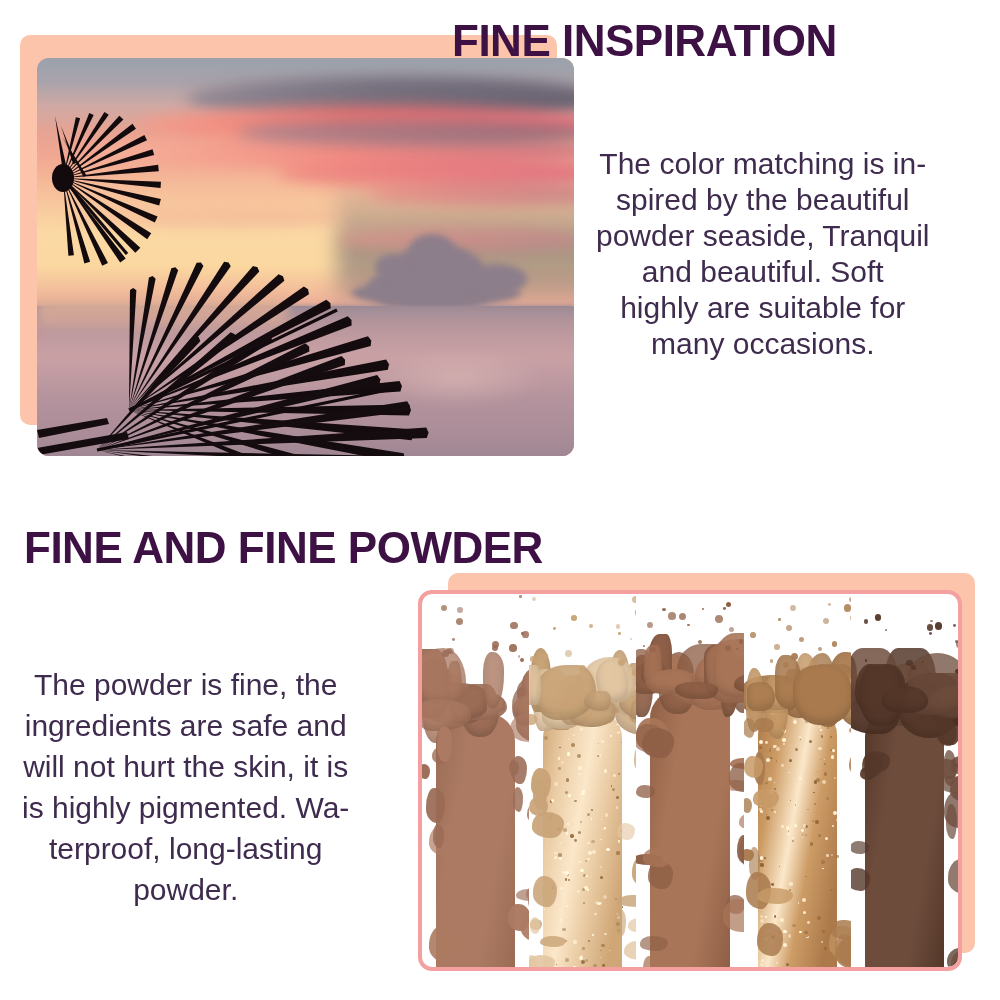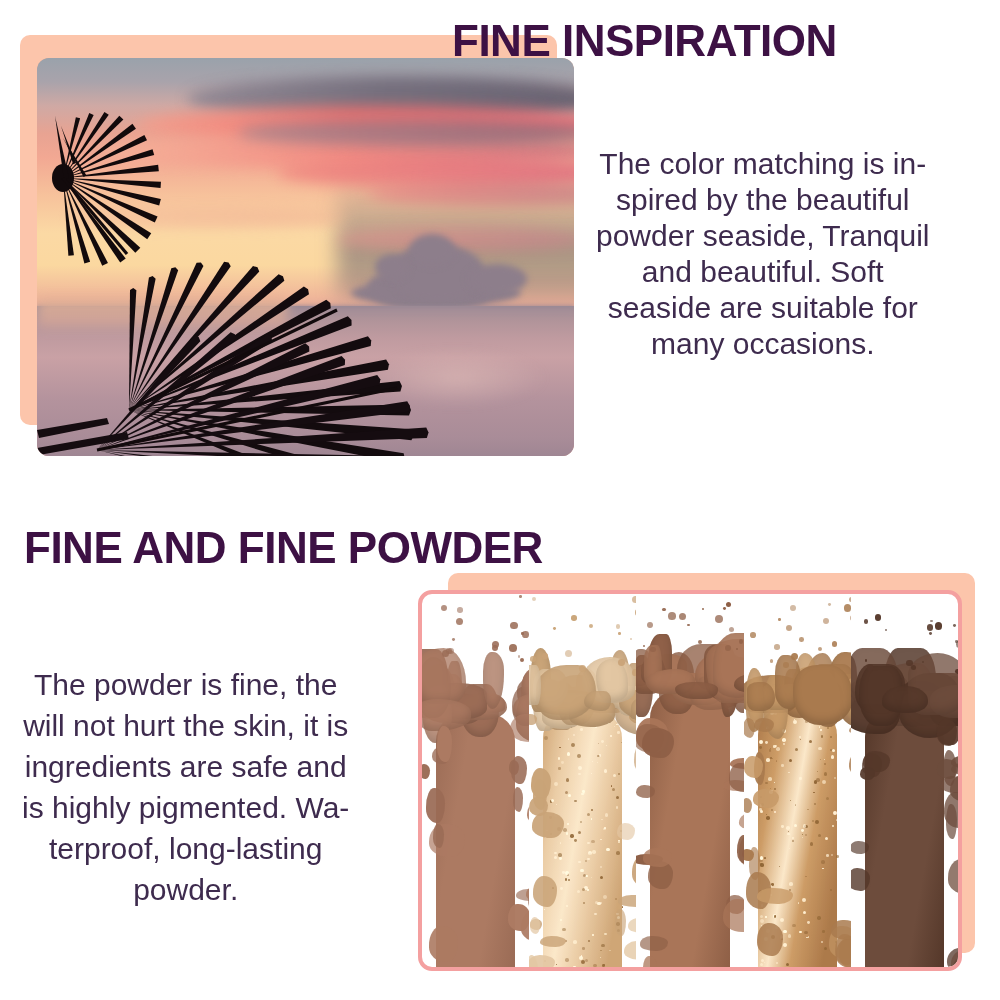--- a/index.html
+++ b/index.html
@@ -405,21 +405,21 @@
     </svg>
   </div>
 
   <h1 class="heading" id="hdr-color">FINE INSPIRATION</h1>
 
   <div class="body-copy" id="copy-color">
     <span class="ln">The color matching is in-</span>
     <span class="ln">spired by the beautiful</span>
     <span class="ln">powder seaside, Tranquil</span>
     <span class="ln">and beautiful. Soft</span>
-    <span class="ln">seaside are suitable for</span>
+    <span class="ln">highly are suitable for</span>
     <span class="ln">many occasions.</span>
   </div>
 
   <div id="peach-card-2"></div>
 
   <div id="photo-powder">
     <div class="inner" id="swatch-stage">
         <div class="swatch" style="left: 0px; width: 107.2px;">
           <div class="core" style="top: 119.429px; left: 13.936px; right: 13.936px; border-radius: 28px 28px 0px 0px; background: linear-gradient(100deg, rgb(154, 107, 85) 0%, rgb(172, 122, 98) 30%, rgb(172, 122, 98) 70%, rgb(154, 107, 85) 100%);"></div>
           <div class="crumb" style="width: 53.1592px; height: 58.6173px; left: 94.3734px; top: 90.5359px; background: rgb(154, 107, 85); opacity: 0.93; border-radius: 49% 45% 52% 53% / 60% 60% 49% 34%; box-shadow: rgba(0, 0, 0, 0.18) 0px -4px 8px inset;"></div>
@@ -1057,20 +1057,20 @@
           <div style="position: absolute; width: 4.48795px; height: 4.48795px; left: 13.1264px; top: 25.4998px; background: rgb(84, 55, 41); border-radius: 50%; opacity: 0.86;"></div>
           <div style="position: absolute; width: 7.2673px; height: 7.2673px; left: 105.022px; top: 46.3922px; background: rgb(84, 55, 41); border-radius: 50%; opacity: 0.57;"></div>
         </div>
       </div>
   </div>
 
   <h1 class="heading" id="hdr-powder">FINE AND FINE POWDER</h1>
 
   <div class="body-copy" id="copy-powder">
     <span class="ln">The powder is fine, the</span>
+    <span class="ln">ingredients are safe and</span>
     <span class="ln">will not hurt the skin, it is</span>
-    <span class="ln">ingredients are safe and</span>
     <span class="ln">is highly pigmented. Wa-</span>
     <span class="ln">terproof, long-lasting</span>
     <span class="ln">powder.</span>
   </div>
 
 </div>
 
 </body></html>

